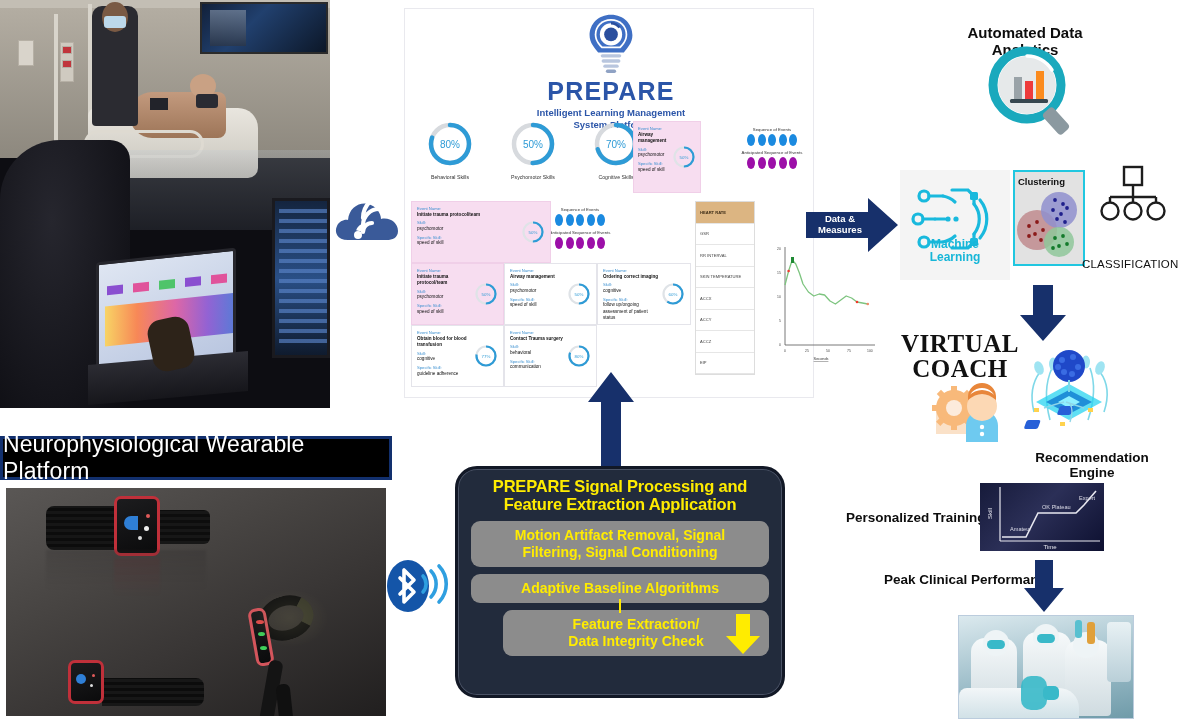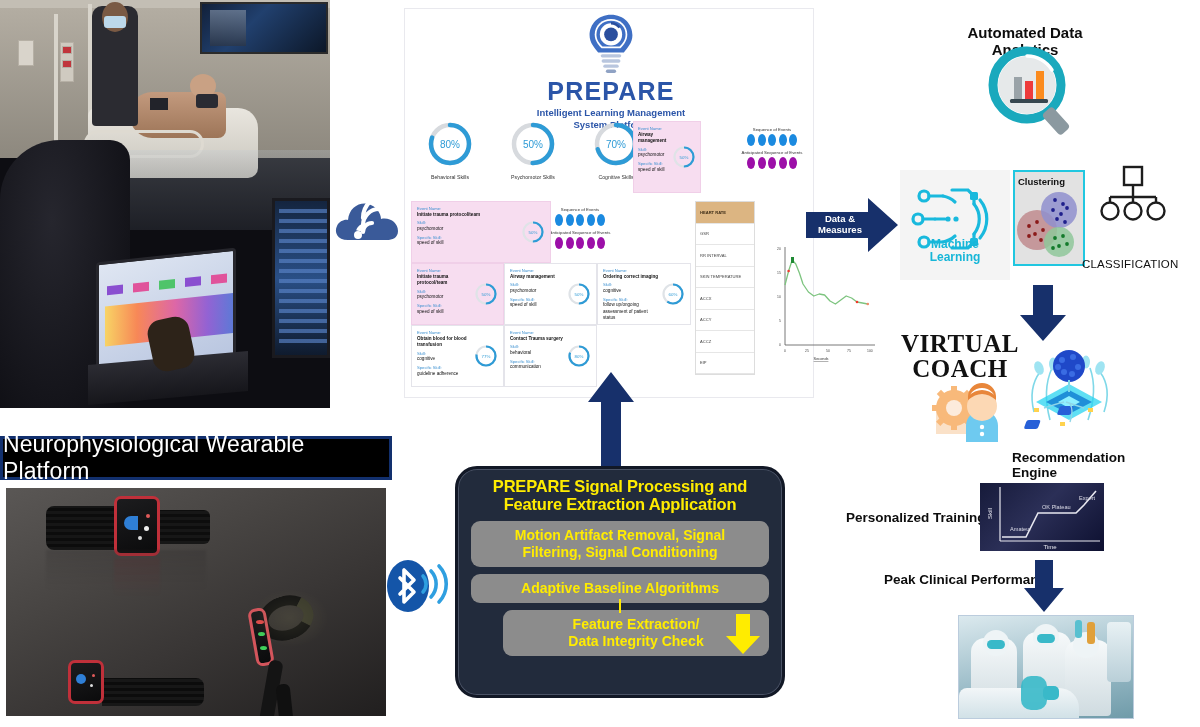--- a/index.html
+++ b/index.html
@@ -129,21 +129,21 @@
   #ml-panel{left:900px;top:170px;width:110px;height:110px;background:#f4f4f4;}
   .ml-label{position:absolute;left:905px;top:238px;width:100px;text-align:center;color:#16b6d8;font-weight:bold;font-size:12px;line-height:1.1;}
   #cluster-box{left:1013px;top:170px;width:72px;height:96px;background:#e2e2e2;border:2px solid #21c7e0;}
   #cluster-label{left:1018px;top:176px;font-size:9.5px;font-weight:bold;color:#111;}
   #tree{left:1100px;top:165px;width:66px;height:60px;}
   #classification-label{left:1082px;top:258px;font-size:11.5px;color:#111;letter-spacing:.2px;}
 
   #vc-title{left:900px;top:332px;width:120px;text-align:center;font-family:"Liberation Serif",serif;font-weight:bold;font-size:25px;color:#111;line-height:.98;letter-spacing:.5px;}
   #vc-icon{left:930px;top:378px;width:80px;height:64px;}
   #rec-icon{left:1020px;top:340px;width:98px;height:100px;}
-  #rec-label{left:1012px;top:450px;width:160px;text-align:left;font-size:13.5px;font-weight:bold;color:#0d0d0d;}
+  #rec-label{left:1012px;top:450px;width:160px;text-align:center;font-size:13.5px;font-weight:bold;color:#0d0d0d;}
 
   #skillchart{left:980px;top:483px;width:124px;height:68px;background:linear-gradient(135deg,#161a3a,#2b2f57 45%,#0d1030);}
   #pers-label{left:846px;top:510px;font-size:13.5px;font-weight:bold;color:#0d0d0d;}
   #peak-label{left:884px;top:572px;font-size:13.5px;font-weight:bold;color:#0d0d0d;}
   #icu-photo{left:958px;top:615px;width:176px;height:104px;background:linear-gradient(160deg,#cfe3e8,#a9c8d2 40%,#7ea7b5);overflow:hidden;border:1px solid #bcd;}
   .ppe{position:absolute;background:linear-gradient(180deg,#f6f9fa,#cfdbe0);border-radius:14px 14px 4px 4px;}
   .ppe-head{position:absolute;background:#eef4f6;border-radius:50%;}
   .teal{position:absolute;background:#39b9c9;border-radius:4px;}
 
   

